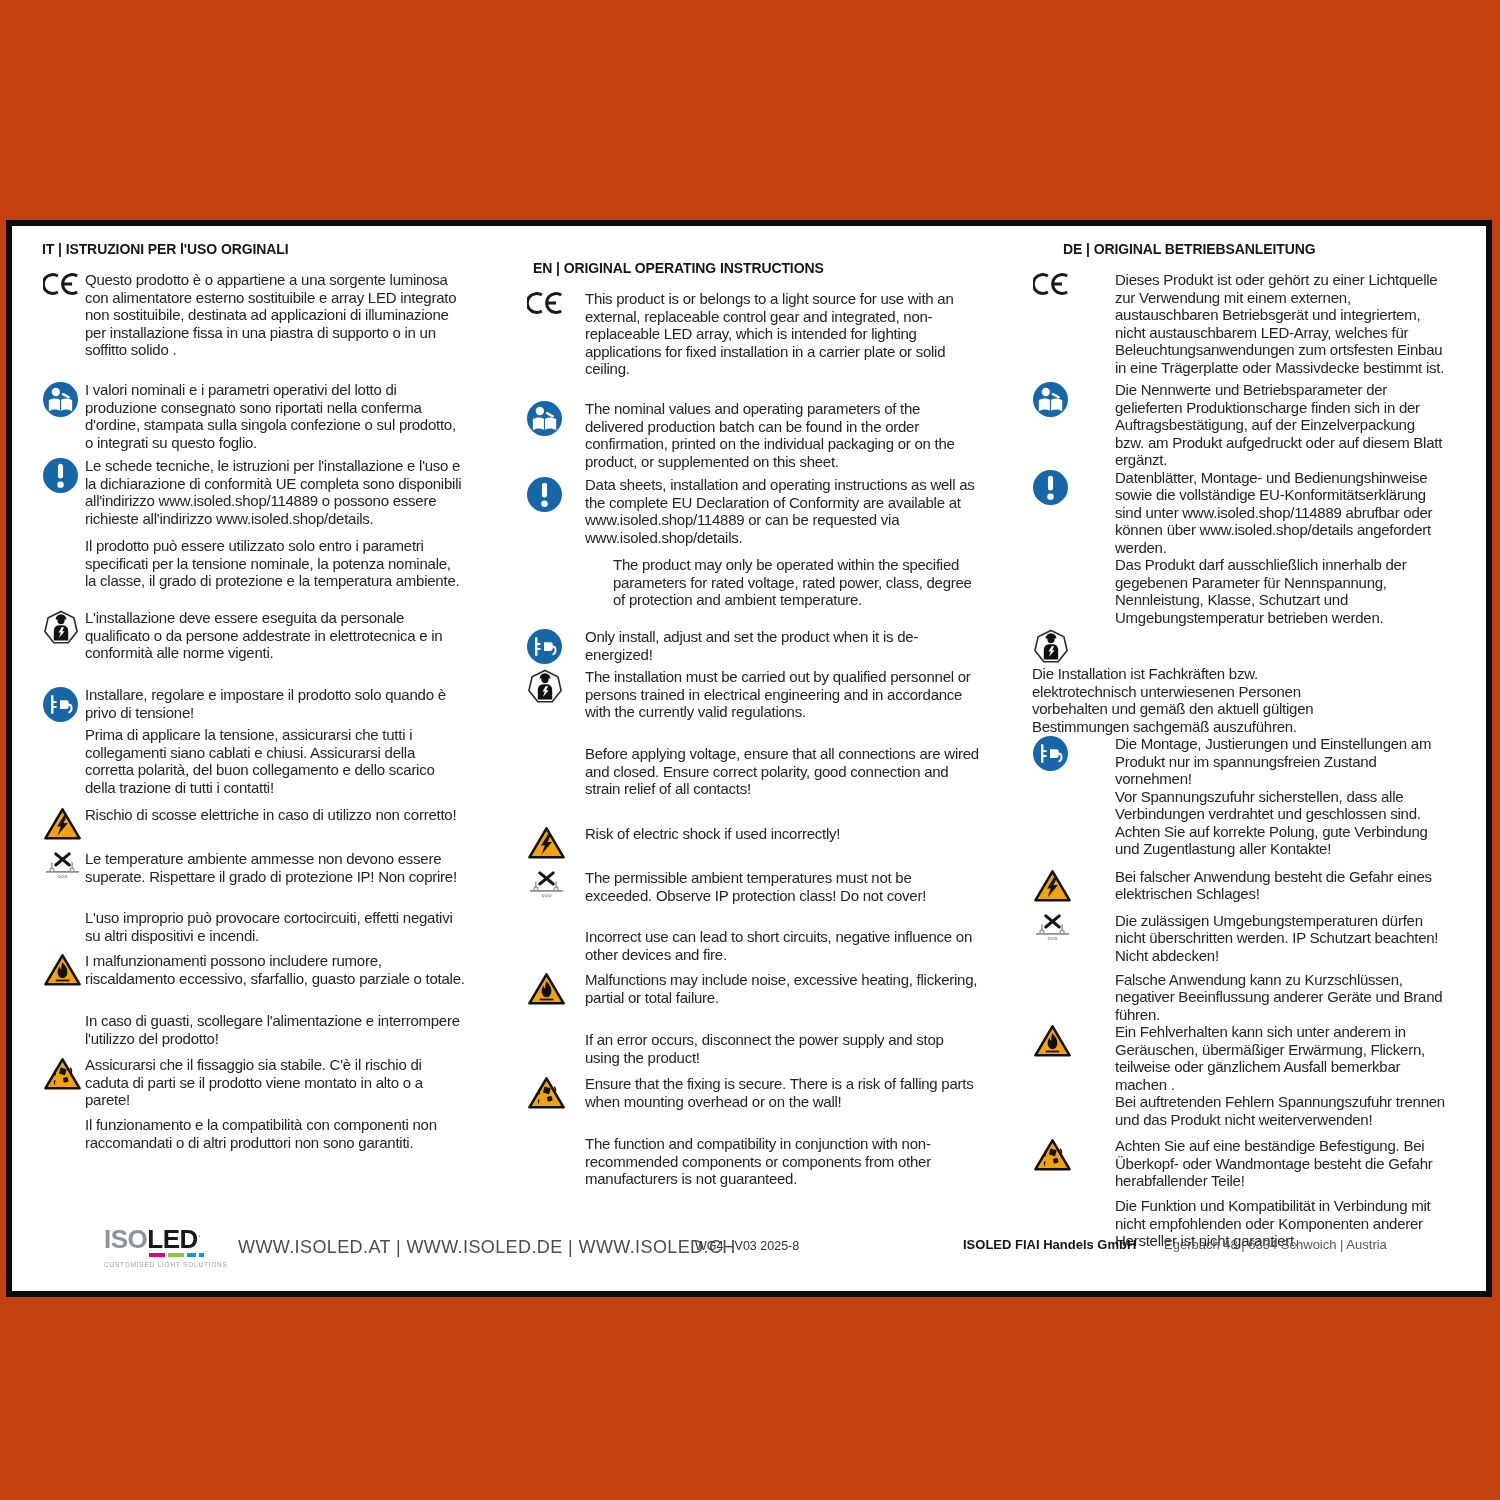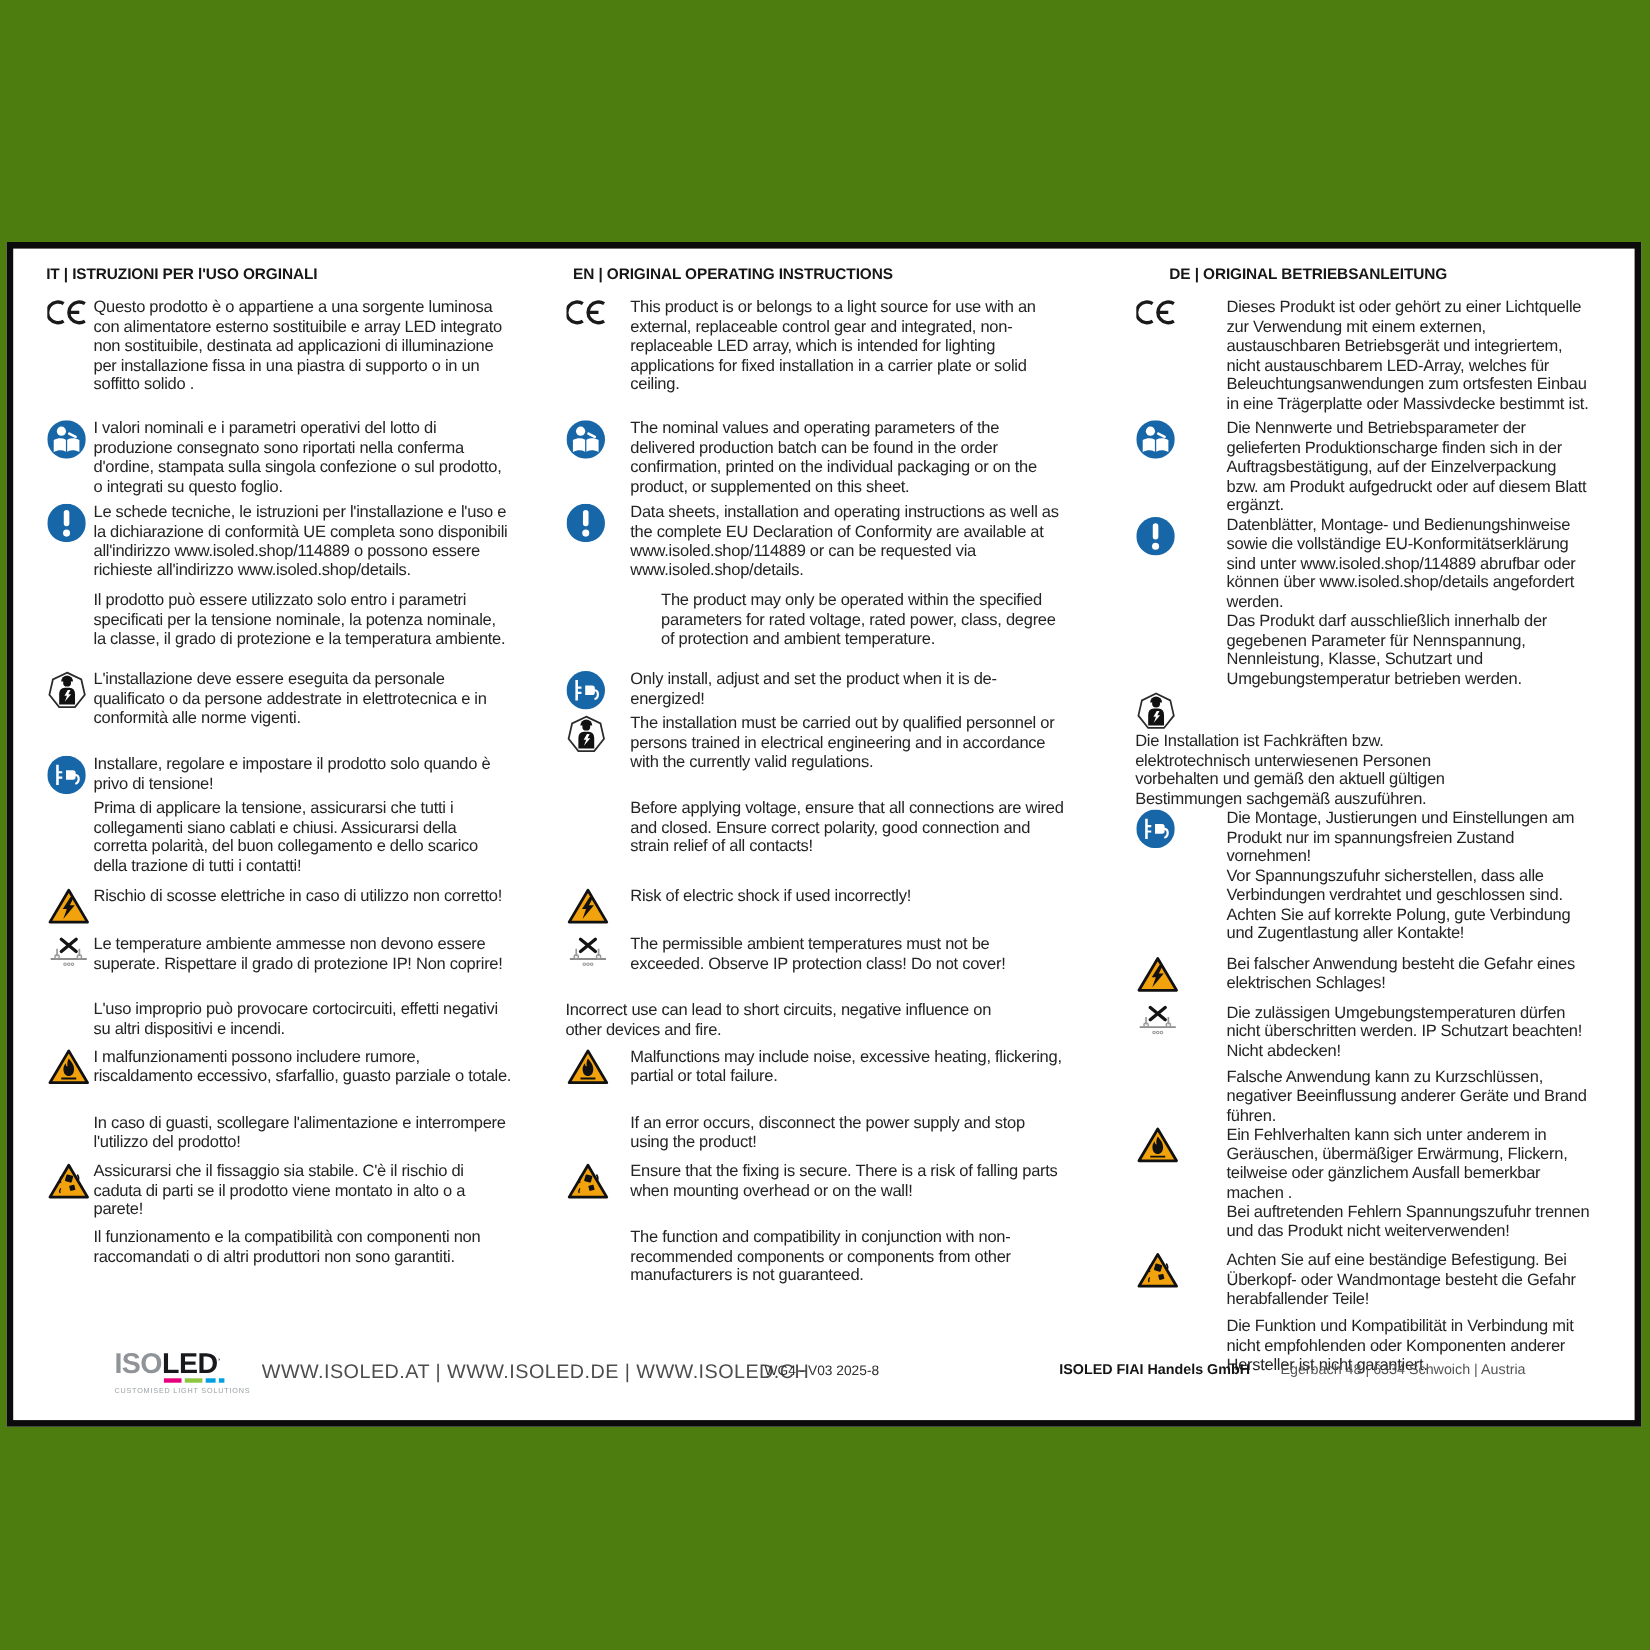--- a/index.html
+++ b/index.html
@@ -1,22 +1,22 @@
 <!DOCTYPE html>
 <html><head>
 <meta charset="utf-8">
 <style>
   html,body{margin:0;padding:0;background:#ffffff;}
-  .page{position:relative;width:1500px;height:1500px;background:#4d7c0f;overflow:hidden;
+  .page{position:relative;width:1500px;height:1500px;background:#c2410c;overflow:hidden;
         font-family:"Liberation Sans", sans-serif;color:#1f1f1f;}
   .doc-frame{position:absolute;left:6px;top:220px;width:1486px;height:1077px;
              border:6px solid #0b0b0b;box-sizing:border-box;background:#fff;}
   .column{position:absolute;top:14px;}
   .col-it{left:30px;width:424px;}
-  .col-en{left:502px;width:456px;}
+  .col-en{left:514px;width:456px;margin-top:19px;}
   .col-de{left:1020px;width:418px;}
   .col-header{margin:0 0 13px 0;font-size:14px;line-height:18px;font-weight:bold;
               letter-spacing:-0.1px;color:#161616;}
   .col-en .col-header{padding-left:7px;}
   .col-de .col-header{padding-left:31px;}
   .row{display:flex;align-items:flex-start;}
   .icon-cell{flex:0 0 auto;padding-top:1px;}
   .col-it .icon-cell{width:43px;}
   .col-en .icon-cell{width:59px;}
   .col-de .icon-cell{width:83px;}
@@ -264,21 +264,21 @@
                 <path d="M30 12 v7" stroke="#9a9a9a" stroke-width="1.6"></path>
                 <circle cx="30" cy="19.5" r="2" fill="none" stroke="#9a9a9a" stroke-width="1.3"></circle>
                 <circle cx="16.5" cy="26.5" r="1.2" fill="none" stroke="#9a9a9a" stroke-width="1"></circle>
                 <circle cx="20" cy="26.5" r="1.2" fill="none" stroke="#9a9a9a" stroke-width="1"></circle>
                 <circle cx="23.5" cy="26.5" r="1.2" fill="none" stroke="#9a9a9a" stroke-width="1"></circle>
                 <path d="M13 3 L27 14.5 M27 3 L13 14.5" stroke="#141414" stroke-width="3.1" stroke-linecap="round"></path>
               </svg>
             </div>
             <p class="ptext">The permissible ambient temperatures must not be exceeded. Observe IP protection class! Do not cover!</p>
           </div>
-          <div class="row" style="min-height: 43px; flex-direction: column;">
+          <div class="row" style="min-height: 43px;">
             <div class="icon-cell"></div>
             <p class="ptext">Incorrect use can lead to short circuits, negative influence on other devices and fire.</p>
           </div>
           <div class="row" style="min-height: 60px;">
             <div class="icon-cell">
               <svg width="39" height="34" viewBox="0 0 40 35">
                 <path d="M20 2.4 L37.6 32.2 L2.4 32.2 Z" fill="#f2a20c" stroke="#111" stroke-width="2.6" stroke-linejoin="round"></path>
                 <path d="M20 9.5 C22.6 12.6 25 15.3 25 19.3 C25 23.4 22.8 25.9 20 25.9 C17.2 25.9 15 23.4 15 19.3 C15 17.3 15.8 15.6 17.3 13.9 C17.1 16 18.1 16.9 18.9 16.9 C18.3 14.3 18.8 11.7 20 9.5 Z" fill="#111"></path>
                 <line x1="13" y1="28.3" x2="27" y2="28.3" stroke="#111" stroke-width="1.8"></line>
               </svg>

